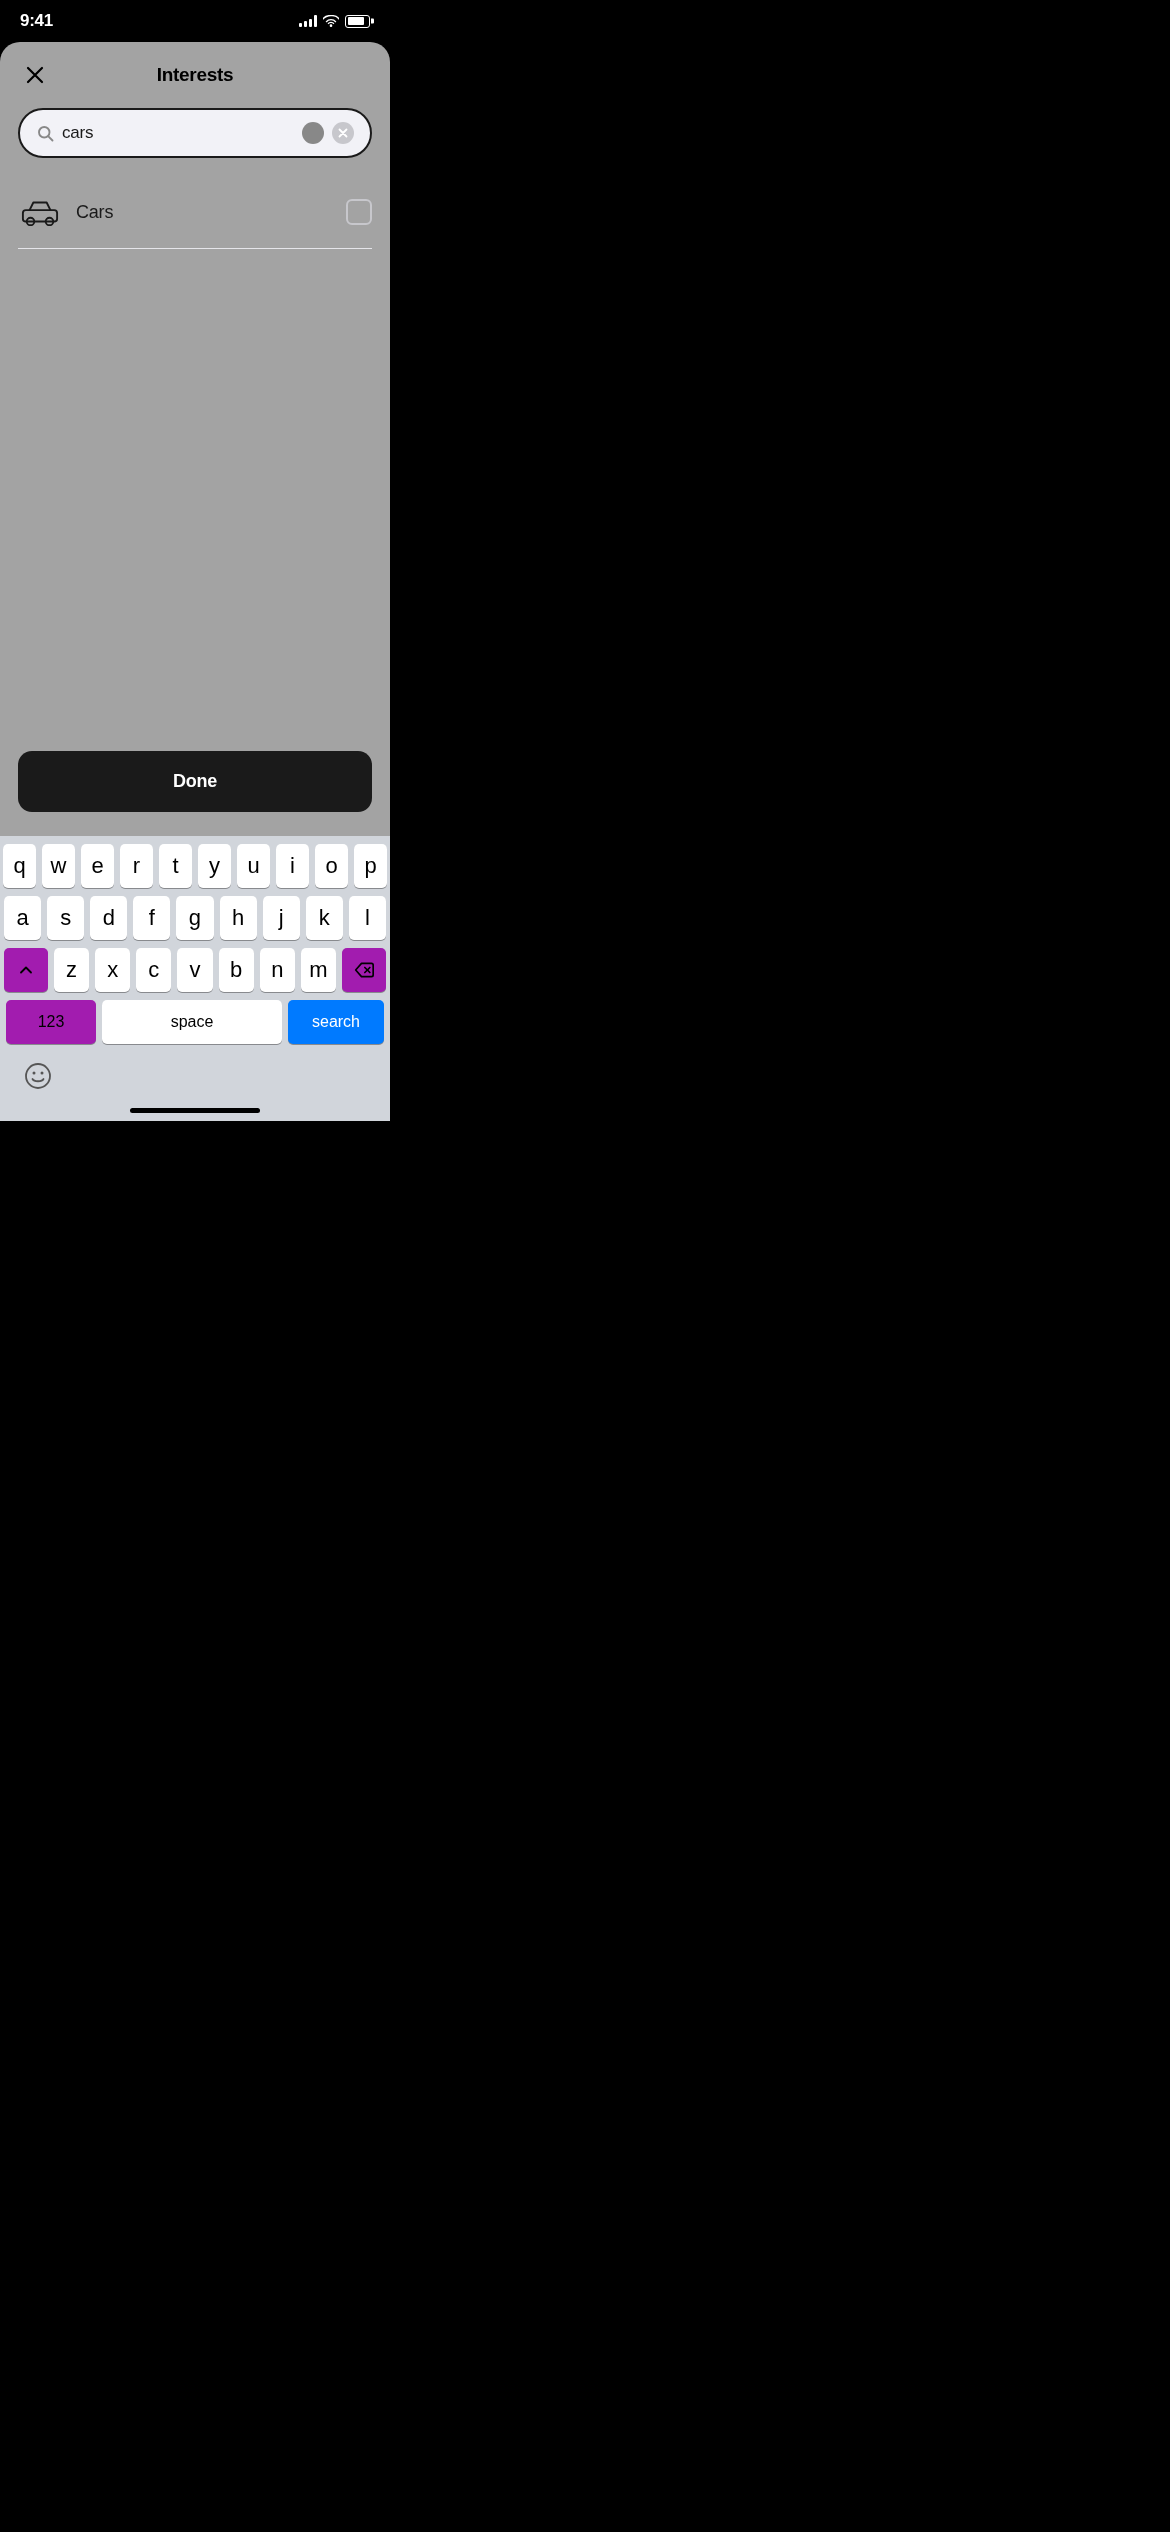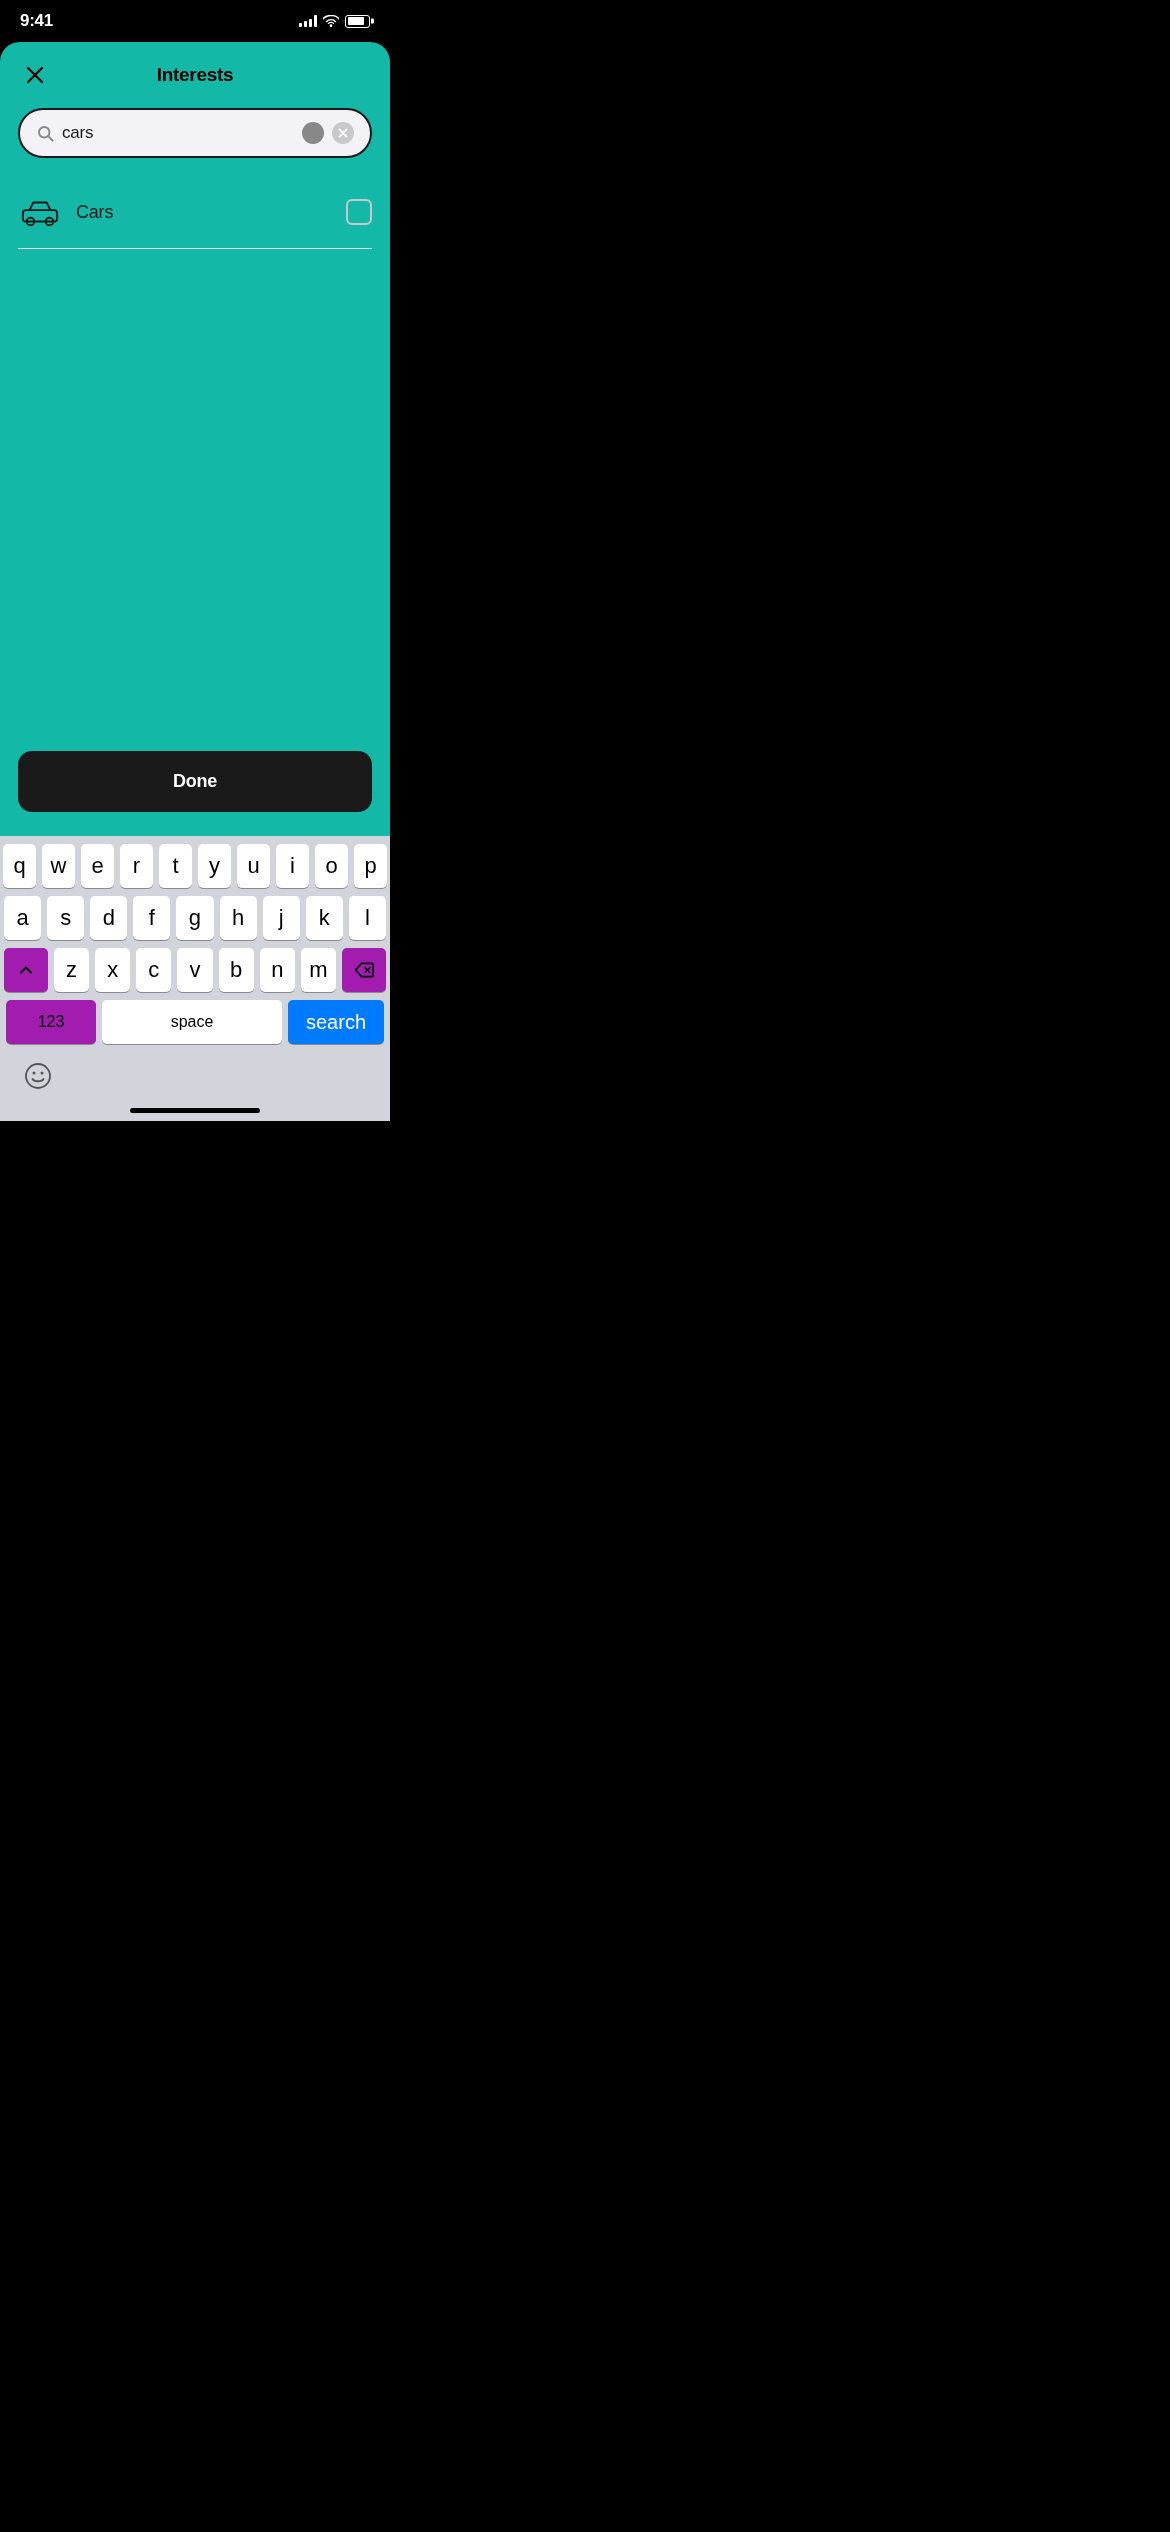--- a/index.html
+++ b/index.html
@@ -80,21 +80,21 @@
     }
     .battery-fill {
       background: #fff;
       height: 100%;
       width: 80%;
       border-radius: 1px;
     }
 
     
     .sheet {
-      background: #14b8a6;
+      background: #a3a3a3;
       border-radius: 20px 20px 0 0;
       min-height: 794px;
       position: relative;
     }
 
     
     .sheet-header {
       display: flex;
       align-items: center;
       justify-content: center;
@@ -451,21 +451,21 @@
         <path d="M9 1H21a2 2 0 0 1 2 2v12a2 2 0 0 1-2 2H9L2 9z"></path>
         <line x1="13" y1="6" x2="19" y2="12"></line>
         <line x1="19" y1="6" x2="13" y2="12"></line>
       </svg>
     </div>
   </div>
 
   <div class="key-bottom-row">
     <div class="key key-special key-123">123</div>
     <div class="key key-space" style="font-size:16px;">space</div>
-    <div class="key key-search" style="font-size:20px; font-weight:500;">search</div>
+    <div class="key key-search" style="font-size:16px; font-weight:500;">search</div>
   </div>
 
   <div class="keyboard-footer">
     <div class="emoji-btn">
       <svg width="28" height="28" viewBox="0 0 28 28" fill="none" stroke="#555" stroke-width="1.8" stroke-linecap="round">
         <circle cx="14" cy="14" r="12"></circle>
         <circle cx="10" cy="11" r="1.5" fill="#555" stroke="none"></circle>
         <circle cx="18" cy="11" r="1.5" fill="#555" stroke="none"></circle>
         <path d="M8.5 17c1.5 3 9.5 3 11 0" stroke-linecap="round"></path>
       </svg>

